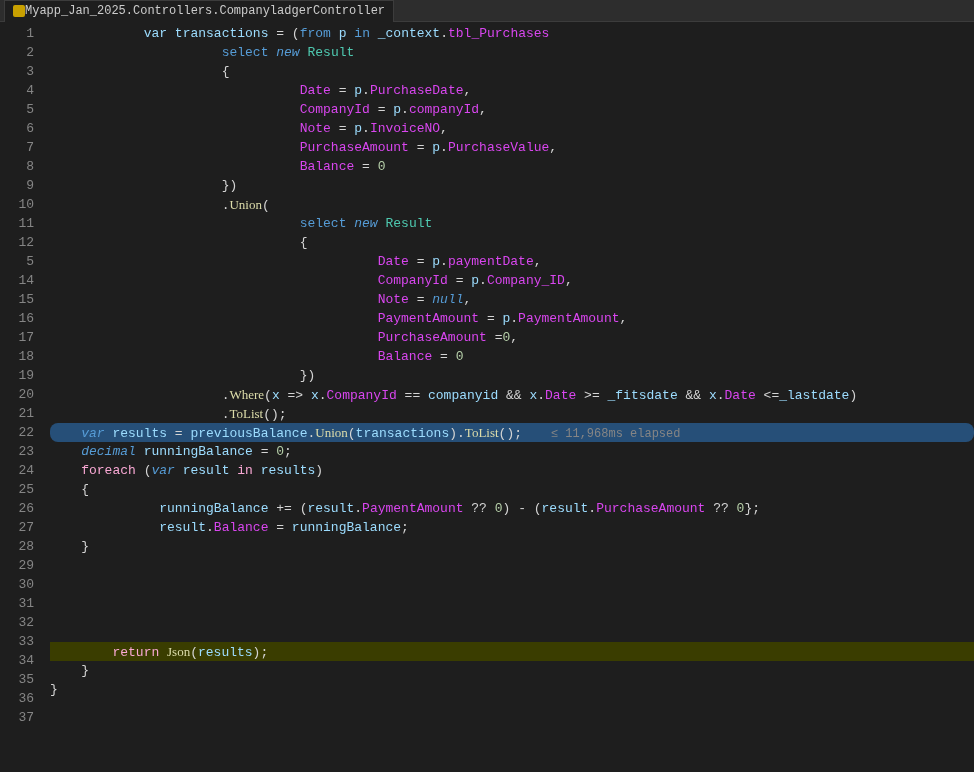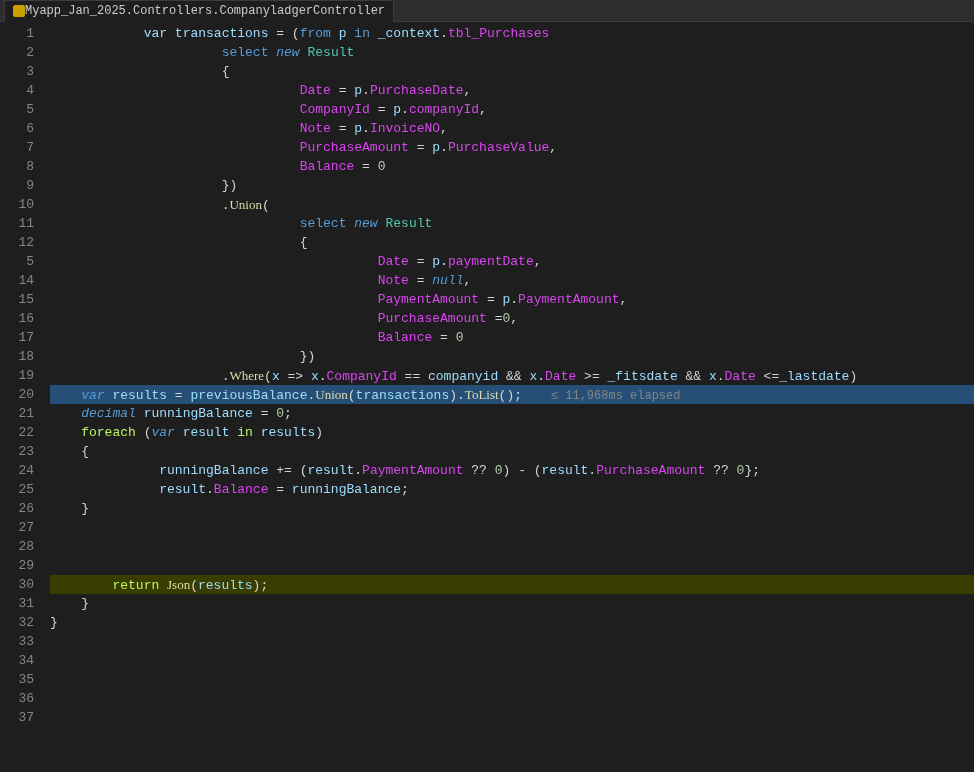--- a/index.html
+++ b/index.html
@@ -77,29 +77,31 @@
 
     .code-line {
       height: 19px;
       line-height: 19px;
       white-space: pre;
       position: relative;
     }
 
     .code-line.highlighted {
       background: #264f78;
+      border-radius: 8px;
     }
 
     .code-line.highlighted-green {
       background: #3a3d00;
+      margin-top: 29px;
     }
 
     
     .kw { color: #569cd6; font-style: italic; }        
-    .kw2 { color: #bef264; }       
+    .kw2 { color: #f9a8d4; }       
     .type { color: #4ec9b0; }      
     .method { color: #dcdcaa; font-family: Liberation Serif, serif; }    
     .prop { color: #d946ef; }       
     .num { color: #b5cea8; }       
     .punct { color: #d4d4d4; }        
     .linq { color: #569cd6; }      
     .var-name { color: #9cdcfe; }
     .elapsed { color: #858585; font-size: 12px; }
     .cursor {
       display: inline-block;
@@ -167,26 +169,28 @@
       <div class="code-line">                                <span class="prop">Date</span><span class="punct"> = </span><span class="var-name">p</span><span class="punct">.</span><span class="prop">PurchaseDate</span><span class="punct">,</span></div>
       <div class="code-line">                                <span class="prop">CompanyId</span><span class="punct"> = </span><span class="var-name">p</span><span class="punct">.</span><span class="prop">companyId</span><span class="punct">,</span></div>
       <div class="code-line">                                <span class="prop">Note</span><span class="punct"> = </span><span class="var-name">p</span><span class="punct">.</span><span class="prop">InvoiceNO</span><span class="punct">,</span></div>
       <div class="code-line">                                <span class="prop">PurchaseAmount</span><span class="punct"> = </span><span class="var-name">p</span><span class="punct">.</span><span class="prop">PurchaseValue</span><span class="punct">,</span></div>
       <div class="code-line">                                <span class="prop">Balance</span><span class="punct"> = </span><span class="num">0</span></div>
       <div class="code-line">                      <span class="punct">})</span></div>
       <div class="code-line">                      <span class="punct">.</span><span class="method">Union</span><span class="punct">(</span></div>
       <div class="code-line">                                <span class="linq">select</span><span class="punct"> </span><span class="kw">new</span><span class="punct"> </span><span class="type">Result</span></div>
       <div class="code-line">                                <span class="punct">{</span></div>
       <div class="code-line">                                          <span class="prop">Date</span><span class="punct"> = </span><span class="var-name">p</span><span class="punct">.</span><span class="prop">paymentDate</span><span class="punct">,</span></div>
+      <div class="code-line">                                          <span class="prop">CompanyId</span><span class="punct"> = </span><span class="var-name">p</span><span class="punct">.</span><span class="prop">Company_ID</span><span class="punct">,</span></div>
       <div class="code-line">                                          <span class="prop">Note</span><span class="punct"> = </span><span class="kw">null</span><span class="punct">,</span></div>
       <div class="code-line">                                          <span class="prop">PaymentAmount</span><span class="punct"> = </span><span class="var-name">p</span><span class="punct">.</span><span class="prop">PaymentAmount</span><span class="punct">,</span></div>
       <div class="code-line">                                          <span class="prop">PurchaseAmount</span><span class="punct"> =</span><span class="num">0</span><span class="punct">,</span></div>
       <div class="code-line">                                          <span class="prop">Balance</span><span class="punct"> = </span><span class="num">0</span></div>
       <div class="code-line">                                <span class="punct">})</span></div>
       <div class="code-line">                      <span class="punct">.</span><span class="method">Where</span><span class="punct">(</span><span class="var-name">x</span><span class="punct"> =&gt; </span><span class="var-name">x</span><span class="punct">.</span><span class="prop">CompanyId</span><span class="punct"> == </span><span class="var-name">companyid</span><span class="punct"> &amp;&amp; </span><span class="var-name">x</span><span class="punct">.</span><span class="prop">Date</span><span class="punct"> &gt;= </span><span class="var-name">_fitsdate</span><span class="punct"> &amp;&amp; </span><span class="var-name">x</span><span class="punct">.</span><span class="prop">Date</span><span class="punct"> &lt;=</span><span class="var-name">_lastdate</span><span class="punct">)</span></div>
+      <div class="code-line">                      <span class="punct">.</span><span class="method">ToList</span><span class="punct">();</span></div>
       <div class="code-line highlighted">    <span class="kw">var</span><span class="punct"> </span><span class="var-name">results</span><span class="punct"> = </span><span class="var-name">previousBalance</span><span class="punct">.</span><span class="method">Union</span><span class="punct">(</span><span class="var-name">transactions</span><span class="punct">).</span><span class="method">ToList</span><span class="punct">();</span><span class="elapsed">    ≤ 11,968ms elapsed</span></div>
       <div class="code-line">    <span class="kw">decimal</span><span class="punct"> </span><span class="var-name">runningBalance</span><span class="punct"> = </span><span class="num">0</span><span class="punct">;</span></div>
       <div class="code-line">    <span class="kw2">foreach</span><span class="punct"> (</span><span class="kw">var</span><span class="punct"> </span><span class="var-name">result</span><span class="punct"> </span><span class="kw2">in</span><span class="punct"> </span><span class="var-name">results</span><span class="punct">)</span></div>
       <div class="code-line">    <span class="punct">{</span></div>
       <div class="code-line">              <span class="var-name">runningBalance</span><span class="punct"> += (</span><span class="var-name">result</span><span class="punct">.</span><span class="prop">PaymentAmount</span><span class="punct"> ?? </span><span class="num">0</span><span class="punct">) - (</span><span class="var-name">result</span><span class="punct">.</span><span class="prop">PurchaseAmount</span><span class="punct"> ?? </span><span class="num">0</span><span class="punct">};</span></div>
       <div class="code-line">              <span class="var-name">result</span><span class="punct">.</span><span class="prop">Balance</span><span class="punct"> = </span><span class="var-name">runningBalance</span><span class="punct">;</span></div>
       <div class="code-line">    <span class="punct">}</span></div>
       <div class="code-line"></div>
       <div class="code-line"></div>
       <div class="code-line"></div>

